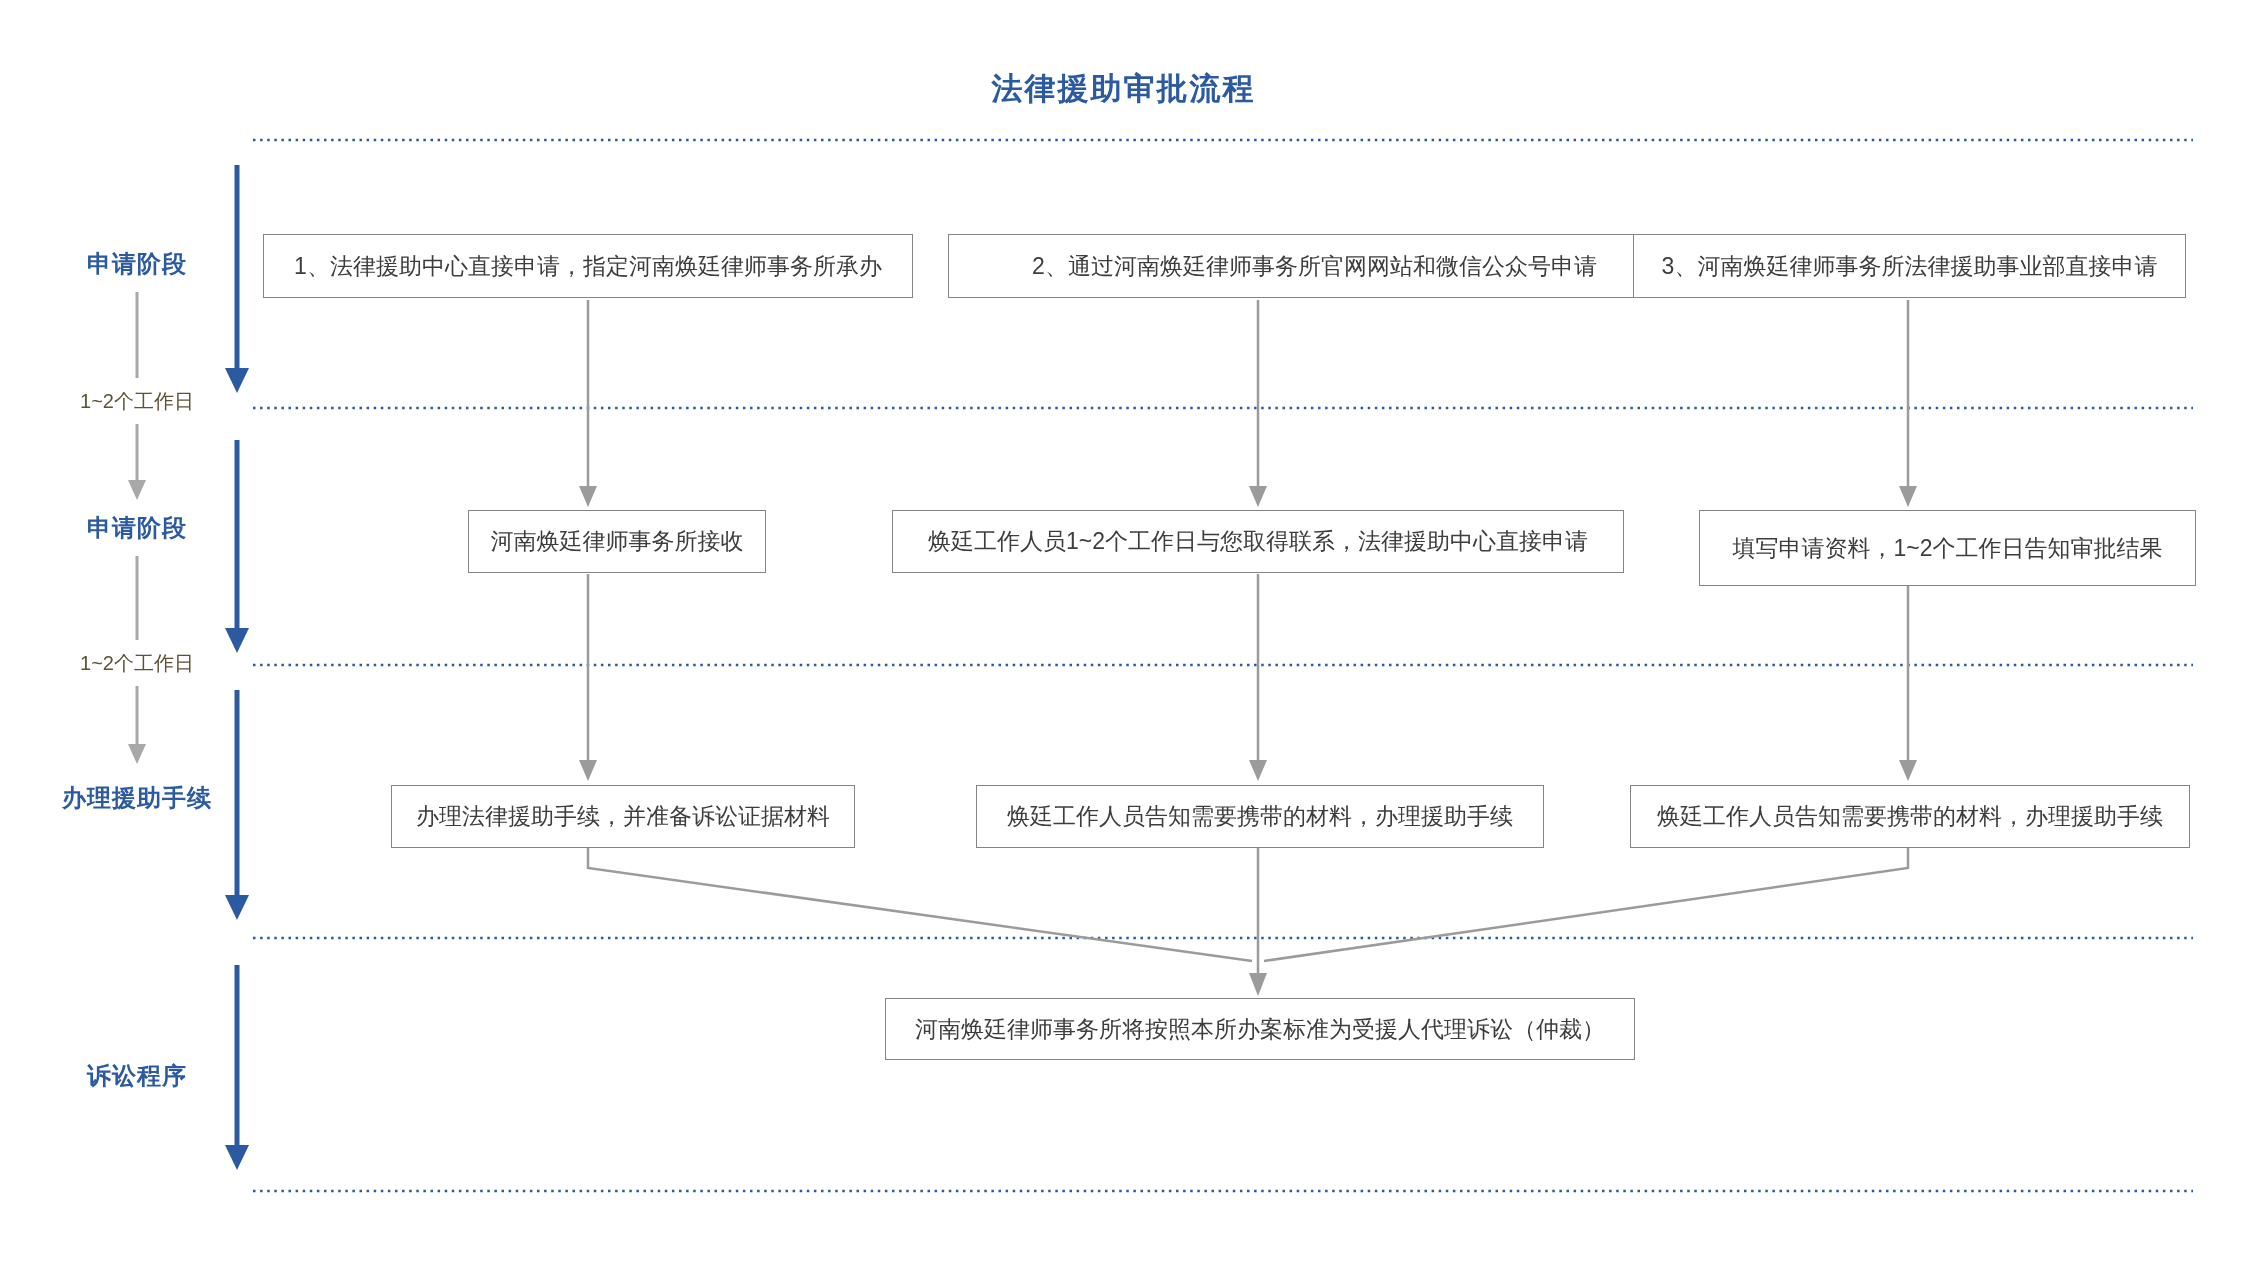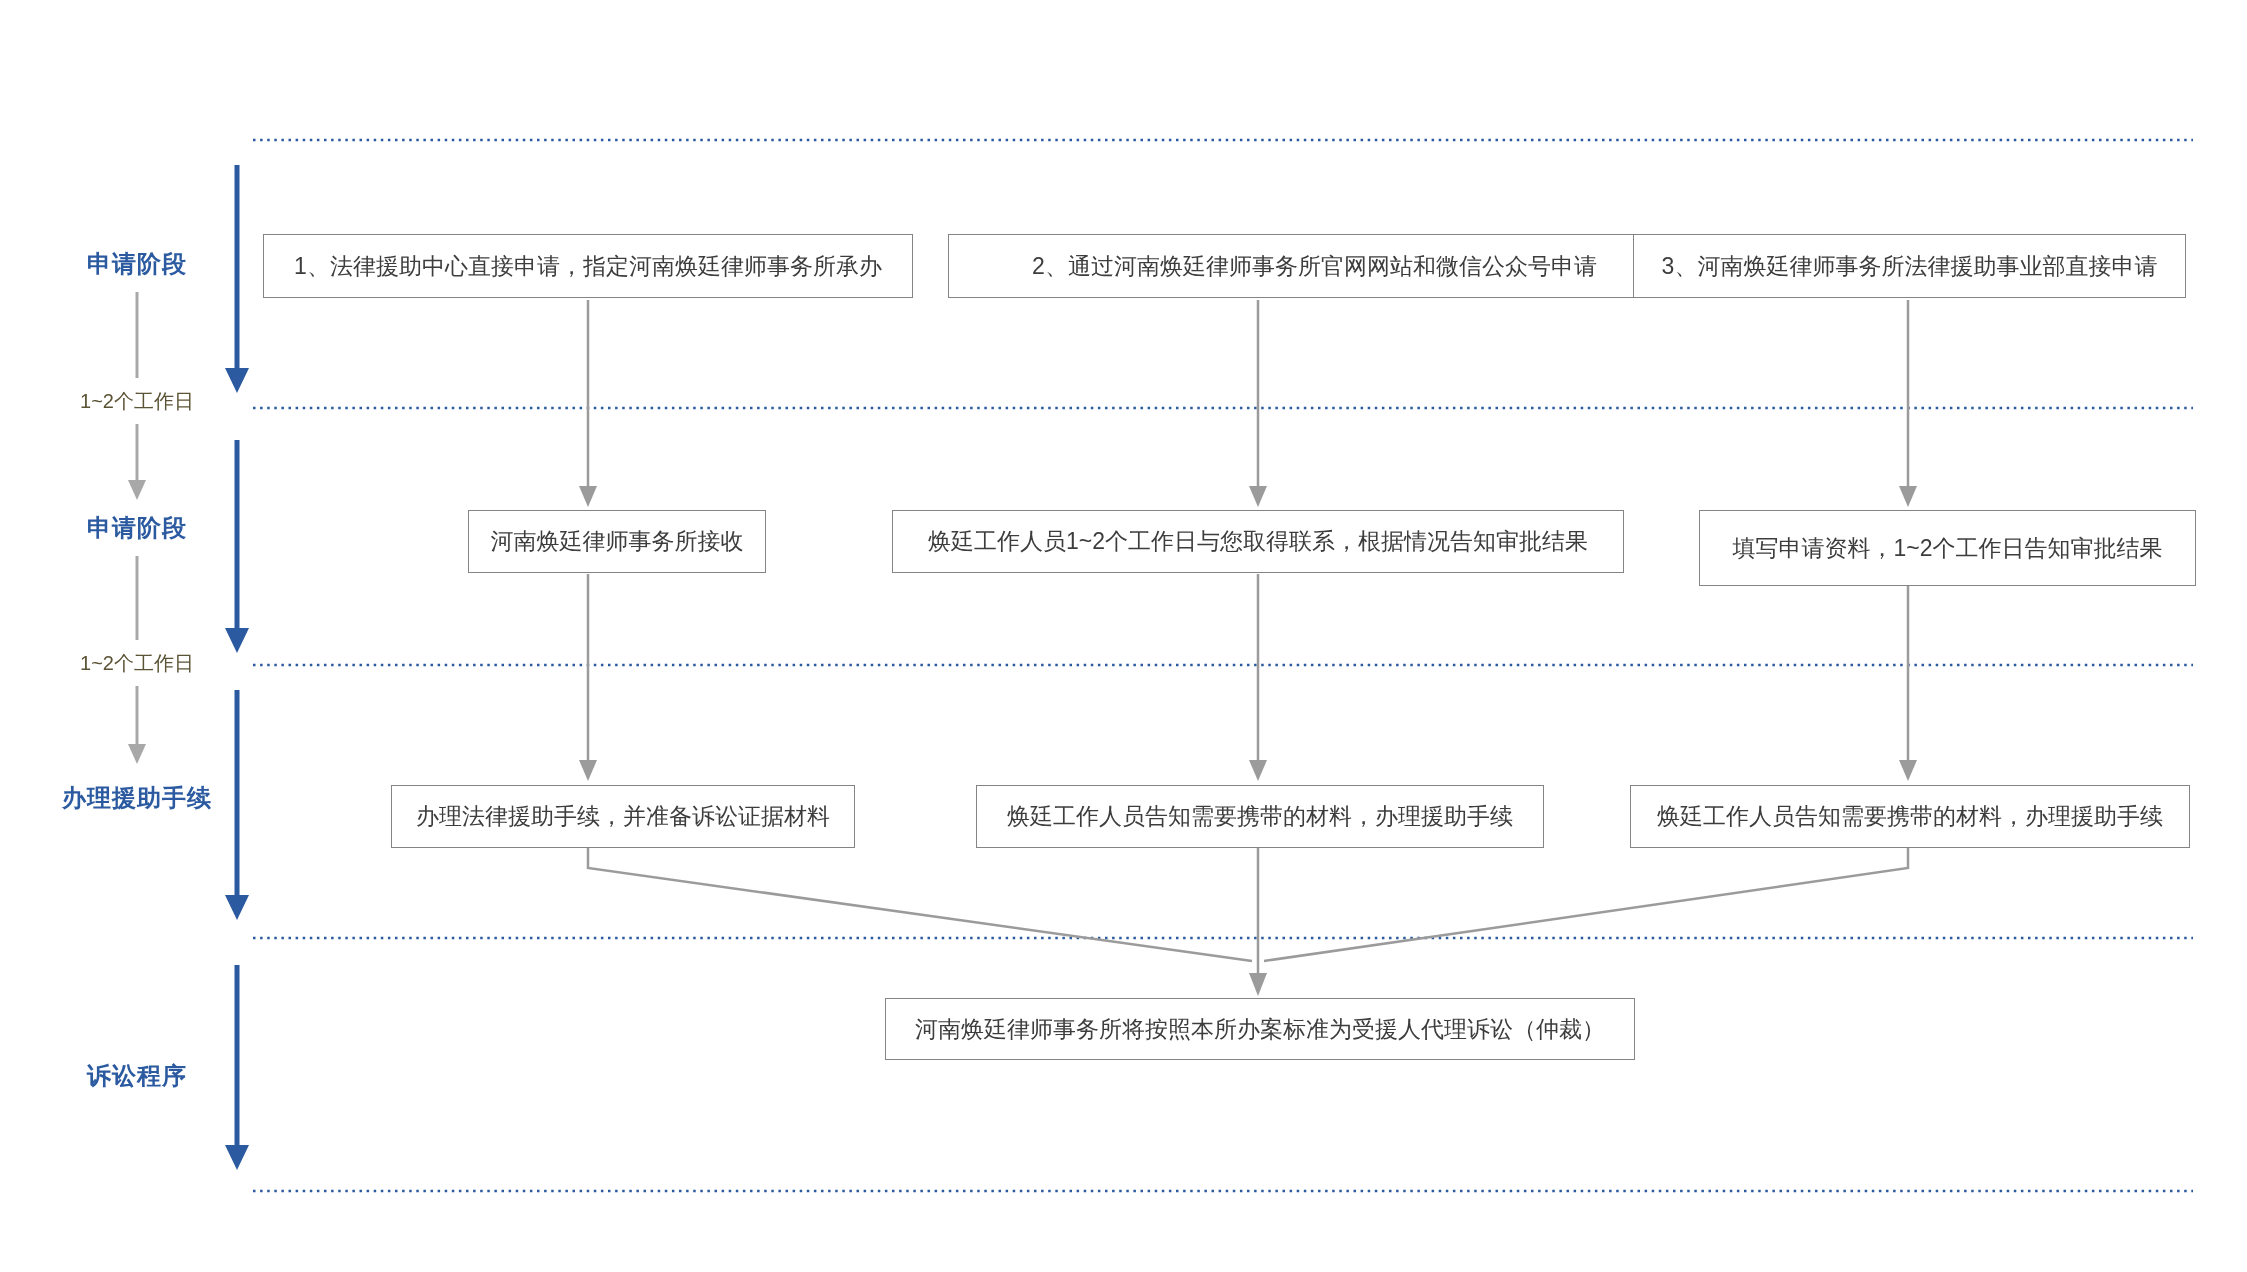--- a/index.html
+++ b/index.html
@@ -115,35 +115,36 @@
     <polygon class="gh" points="1249,760 1267,760 1258,781"></polygon>
     <line class="gl" x1="1908" y1="574" x2="1908" y2="762"></line>
     <polygon class="gh" points="1899,760 1917,760 1908,781"></polygon>
 
     <polyline class="gl" points="588,848 588,868 1252,961"></polyline>
     <polyline class="gl" points="1908,848 1908,868 1264,961"></polyline>
     <line class="gl" x1="1258" y1="848" x2="1258" y2="975"></line>
     <polygon class="gh" points="1249,973 1267,973 1258,996"></polygon>
   </svg>
 
+  <div class="page-title">法律援助审批流程</div>
 
   <div class="stage-label" style="left:27px;top:248px;">申请阶段</div>
   <div class="stage-label" style="left:27px;top:512px;">申请阶段</div>
   <div class="stage-label" style="left:27px;top:782px;">办理援助手续</div>
   <div class="stage-label" style="left:27px;top:1060px;">诉讼程序</div>
 
   <div class="interval-label" style="left:27px;top:388px;">1~2个工作日</div>
   <div class="interval-label" style="left:27px;top:650px;">1~2个工作日</div>
 
   <div class="flow-box" style="left:263px;top:234px;width:650px;height:64px;">1、法律援助中心直接申请，指定河南焕廷律师事务所承办</div>
   <div class="flow-box" style="left:948px;top:234px;width:733px;height:64px;">2、通过河南焕廷律师事务所官网网站和微信公众号申请</div>
   <div class="flow-box" style="left:1633px;top:234px;width:553px;height:64px;">3、河南焕廷律师事务所法律援助事业部直接申请</div>
 
   <div class="flow-box" style="left:440px;top:510px;width:298px;height:63px;margin-left:28px;">河南焕廷律师事务所接收</div>
-  <div class="flow-box" style="left:892px;top:510px;width:732px;height:63px;">焕廷工作人员1~2个工作日与您取得联系，根据情况告知审批结果</div>
+  <div class="flow-box" style="left:892px;top:510px;width:732px;height:63px;">焕廷工作人员1~2个工作日与您取得联系，法律援助中心直接申请</div>
   <div class="flow-box" style="left:1699px;top:510px;width:497px;height:76px;">填写申请资料，1~2个工作日告知审批结果</div>
 
   <div class="flow-box" style="left:355px;top:785px;width:464px;height:63px;margin-left:36px;">办理法律援助手续，并准备诉讼证据材料</div>
   <div class="flow-box" style="left:976px;top:785px;width:568px;height:63px;">焕廷工作人员告知需要携带的材料，办理援助手续</div>
   <div class="flow-box" style="left:1630px;top:785px;width:560px;height:63px;">焕廷工作人员告知需要携带的材料，办理援助手续</div>
 
   <div class="flow-box" style="left:885px;top:998px;width:750px;height:62px;">河南焕廷律师事务所将按照本所办案标准为受援人代理诉讼（仲裁）</div>
 
 </div>
 

